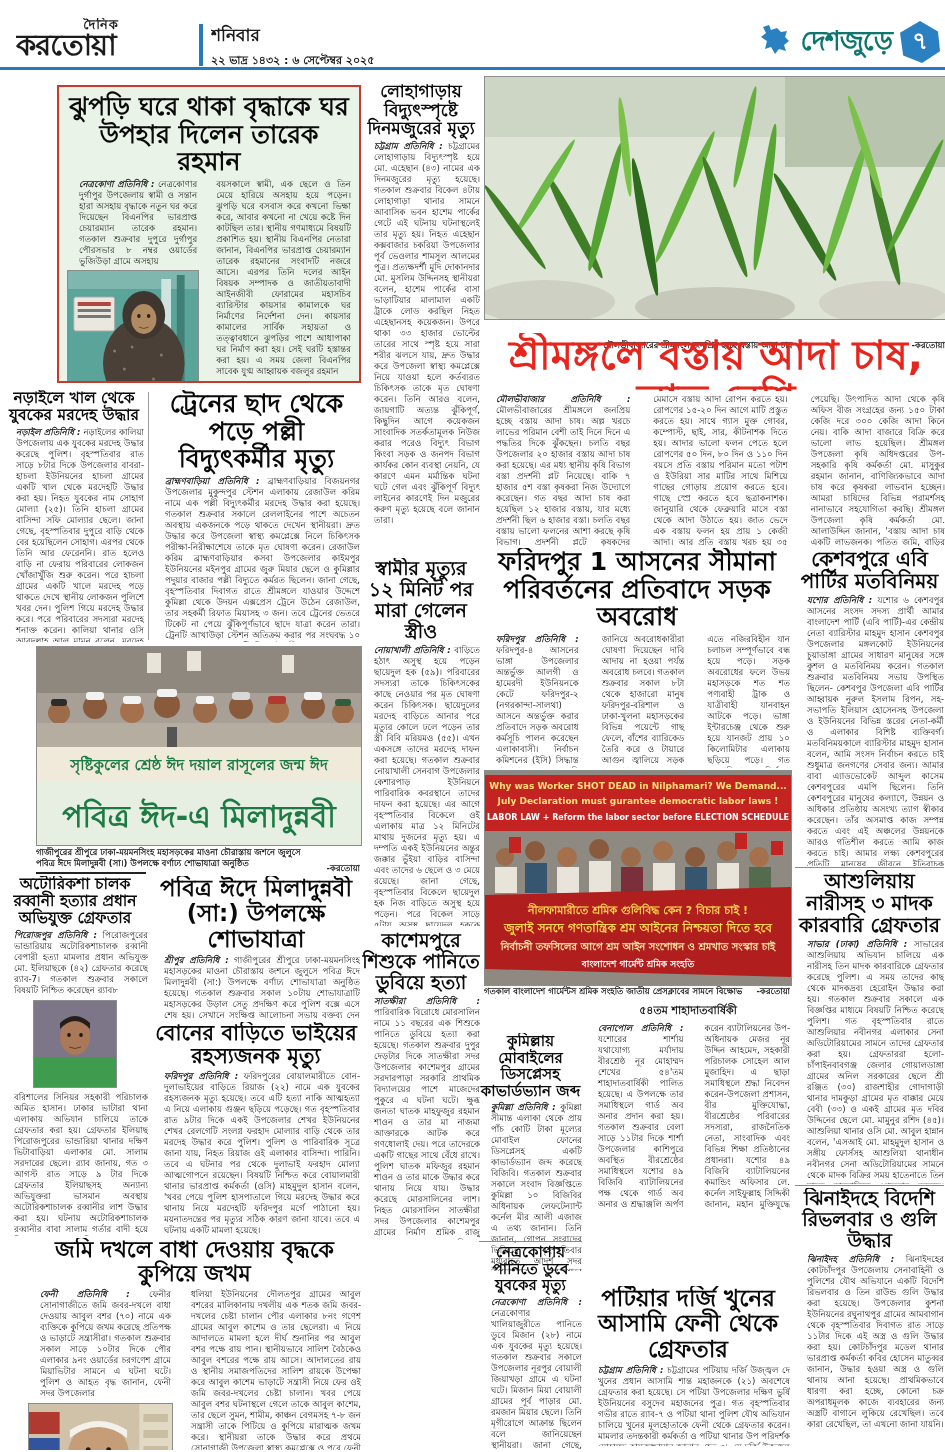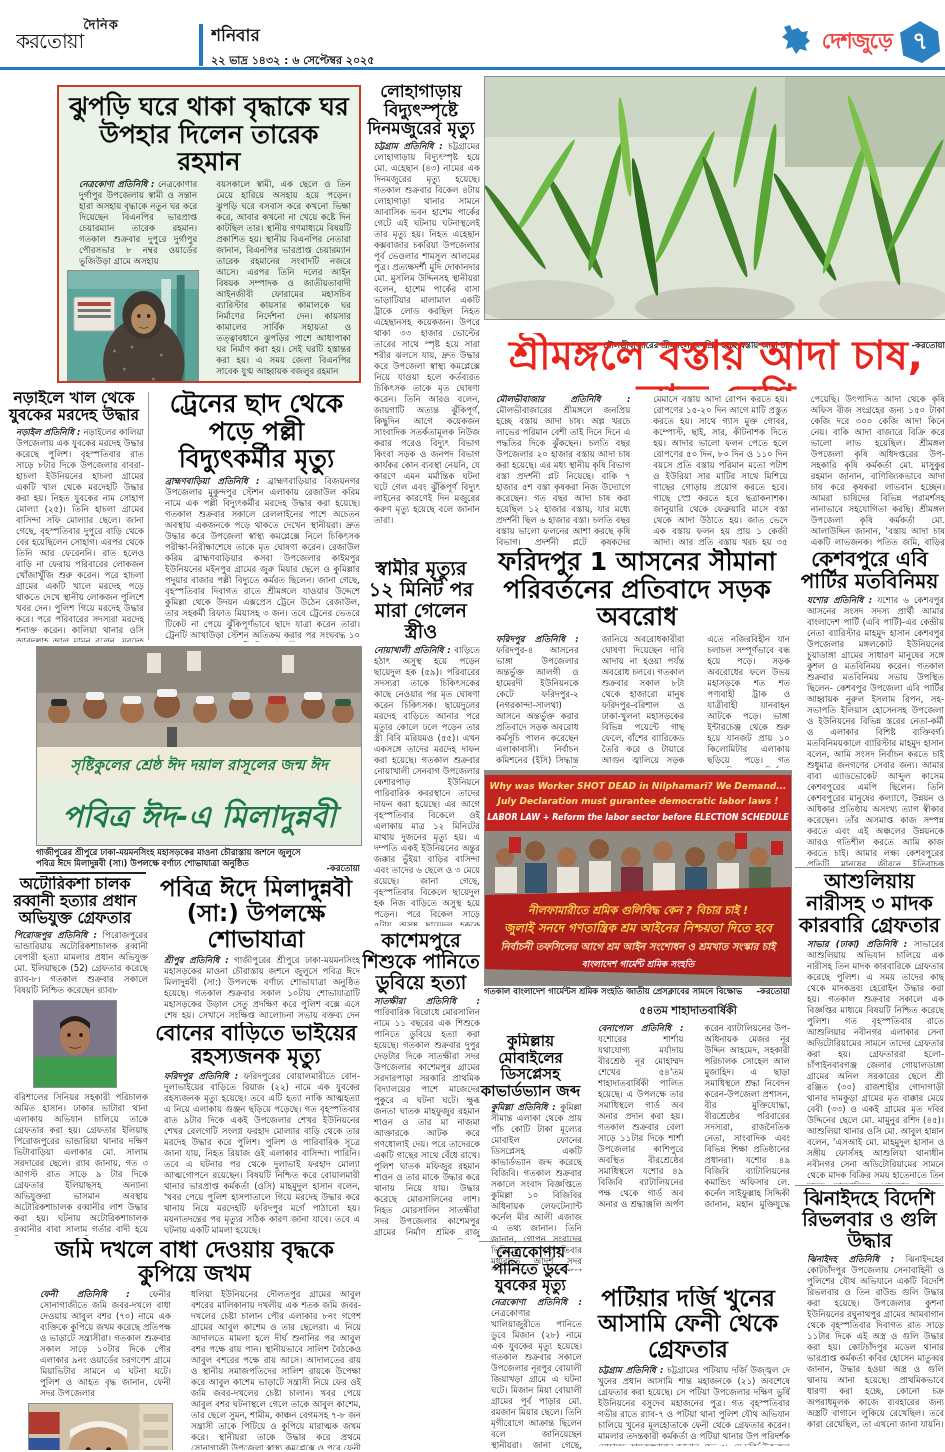--- a/index.html
+++ b/index.html
@@ -5,26 +5,26 @@
   html,body{margin:0;padding:0;background:#ffffff;}
   .page{position:relative;width:945px;height:1452px;background:#fff;
         font-family:"DejaVu Sans",sans-serif;overflow:hidden;color:#1b1b1b;}
   .art{position:absolute;overflow:hidden;}
   .hl{font-weight:bold;text-align:center;color:#0a0a0a;line-height:1.1;margin:0 0 3px 0;}
   .body{font-size:8.6px;line-height:1.28;text-align:justify;color:#1c1c1c;margin:0;padding-left:12px;}
   .byl{font-weight:bold;font-style:italic;}
   .cap{font-size:8.4px;font-weight:bold;color:#222;display:flex;justify-content:space-between;gap:6px;line-height:1.25;}
   .cols2{column-count:2;column-gap:9px;}
   .cols3{column-count:3;column-gap:11px;}
-  .photo{border:1px solid #8d8d8d;background:#ccc;display:block;font-style:italic;}
+  .photo{border:1px solid #8d8d8d;background:#ccc;display:block;}
   .vrule{position:absolute;width:1px;background:#9a9a9a;}
   .hrule{position:absolute;height:1px;background:#8a8a8a;}
   .redhead{color:#e8251c;}
   .masthead-top{font-size:13px;font-weight:bold;letter-spacing:1px;text-align:center;line-height:1;}
-  .masthead-main{font-size:20px;font-weight:normal;line-height:1;letter-spacing:-1px;}
+  .masthead-main{font-size:29px;font-weight:bold;line-height:1;letter-spacing:-1px;}
   .hexa{width:40px;height:42px;background:#2b80c2;clip-path:polygon(50% 0,95% 25%,100% 72%,55% 100%,8% 82%,0 28%);
         display:flex;align-items:center;justify-content:center;color:#fff;font-size:24px;font-weight:bold;}
   .kicker{font-size:11px;font-weight:bold;text-align:center;margin:0 0 2px 0;}
   svg text{font-family:"DejaVu Sans",sans-serif;}
 </style>
 </head>
 <body>
 
 <div class="page">
 
@@ -36,21 +36,21 @@
   <div class="art" style="left:211px;top:22px;width:220px;height:46px;">
     <div style="font-size:17px;font-weight:bold;">শনিবার</div>
     <div style="font-size:11px;font-weight:bold;margin-top:2px;">২২ ভাদ্র ১৪৩২ : ৬ সেপ্টেম্বর ২০২৫</div>
   </div>
   <div class="art" style="left:690px;top:18px;width:250px;height:48px;display:flex;align-items:center;justify-content:flex-end;gap:8px;">
     <span style="display:inline-block;">
       <svg width="36" height="34" viewBox="0 0 36 34">
           <path d="M6 4 L12 2 L14 7 L20 5 L24 9 L30 8 L28 14 L32 18 L27 22 L29 28 L22 26 L18 31 L14 24 L8 26 L10 18 L4 14 L9 10 Z" fill="#2b80c2"></path>
         </svg>
     </span>
-    <span style="font-size:21px;font-weight:bold;color:#ef4444;letter-spacing:-1px;">দেশজুড়ে</span>
+    <span style="font-size:27px;font-weight:bold;color:#0f766e;letter-spacing:-1px;">দেশজুড়ে</span>
     <span class="hexa">
         <span>৭</span>
       </span>
   </div>
   <div class="art" style="left:0;top:67px;width:945px;height:3px;background:#2779bd;"></div>
 
   <div class="art" style="left:57px;top:85px;width:304px;height:298px;background:#eaf3e8;border:2px solid #c63b2a;box-sizing:border-box;padding:6px 8px;">
     <h1 class="hl" style="font-size:25px;">ঝুপড়ি ঘরে থাকা বৃদ্ধাকে ঘর উপহার দিলেন তারেক রহমান</h1>
     <div style="display:flex;gap:7px;">
       <div style="width:47%;">
@@ -212,21 +212,21 @@
     </svg>
   </span>
   <div class="art cap" style="left:36px;top:847px;width:324px;height:26px;">
     <span>গাজীপুরের শ্রীপুরে ঢাকা-ময়মনসিংহ মহাসড়কের মাওনা চৌরাস্তায় জশনে জুলুসে পবিত্র ঈদে মিলাদুন্নবী (সা।) উপলক্ষে বর্ণাঢ্য শোভাযাত্রা অনুষ্ঠিত</span>
     <span style="white-space:nowrap;align-self:flex-end;">-করতোয়া</span>
   </div>
 
   <div class="hrule" style="left:36px;top:872px;width:110px;height:2px;background:#222;"></div>
   <div class="art" style="left:2px;top:876px;width:146px;height:360px;">
     <h3 class="hl" style="font-size:15.5px;">অটোরিকশা চালক রব্বানী হত্যার প্রধান অভিযুক্ত গ্রেফতার</h3>
-    <p class="body"><span class="byl">পিরোজপুর প্রতিনিধি :</span> <span>পিরোজপুরের ভান্ডারিয়ায় অটোরিকশাচালক রব্বানী বেপারী হত্যা মামলার প্রধান অভিযুক্ত মো. ইলিয়াছকে (52) গ্রেফতার করেছে র‍্যাব-৮। গতকাল শুক্রবার সকালে বিষয়টি নিশ্চিত করেছেন র‍্যাব৮</span></p>
+    <p class="body"><span class="byl">পিরোজপুর প্রতিনিধি :</span> <span>পিরোজপুরের ভান্ডারিয়ায় অটোরিকশাচালক রব্বানী বেপারী হত্যা মামলার প্রধান অভিযুক্ত মো. ইলিয়াছকে (৪২) গ্রেফতার করেছে র‍্যাব-7। গতকাল শুক্রবার সকালে বিষয়টি নিশ্চিত করেছেন র‍্যাব৮</span></p>
     <span class="photo" style="width:82px;height:86px;margin:4px auto;display:block;">
       <svg width="100%" height="100%" viewBox="0 0 82 86" preserveAspectRatio="none">
         <rect width="82" height="86" fill="#7d7588"></rect>
         <rect x="0" y="56" width="82" height="30" fill="#3f9c4e"></rect>
         <path d="M20 86 Q41 52 62 86 Z" fill="#3f9c4e"></path>
         <ellipse cx="41" cy="36" rx="15" ry="18" fill="#a9795a"></ellipse>
         <path d="M26 28 Q41 12 56 28 L56 22 Q41 8 26 22 Z" fill="#241d18"></path>
         <ellipse cx="35" cy="34" rx="1.8" ry="2" fill="#1e150f"></ellipse>
         <ellipse cx="47" cy="34" rx="1.8" ry="2" fill="#1e150f"></ellipse>
         <path d="M35 46 Q41 49 47 46" stroke="#5d3d2a" fill="none"></path>

